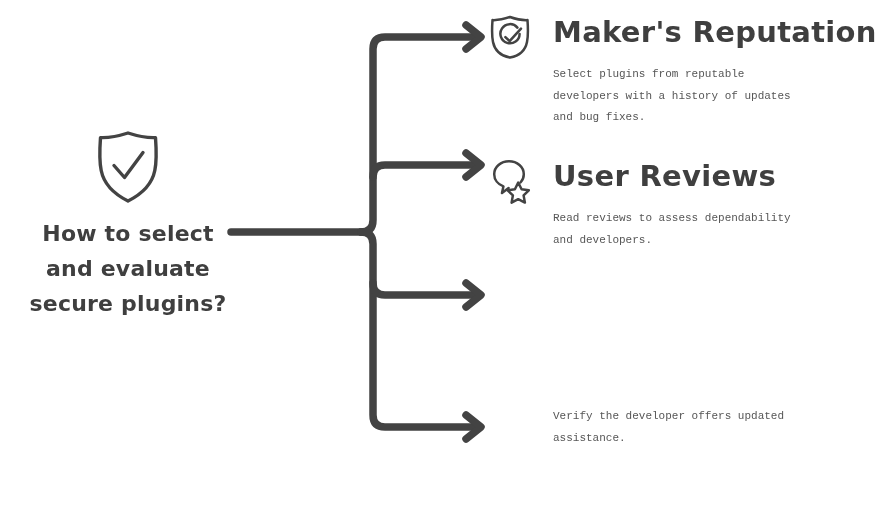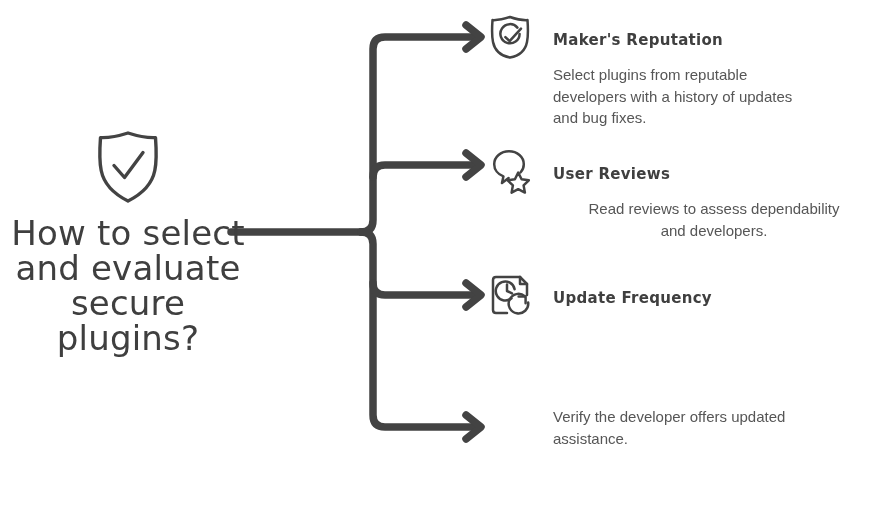--- a/index.html
+++ b/index.html
@@ -32,22 +32,22 @@
     text-align: center;
   }
   .root-icon {
     display: block;
     margin: 0 auto 12px auto;
     width: 66px;
     height: 74px;
   }
   .root-title {
     font-family: "DejaVu Sans", sans-serif;
-    font-weight: normal;
-    font-size: 34px;
+    font-weight: bold;
+    font-size: 22px;
     line-height: 35px;
     color: #3f3f3f;
     letter-spacing: 0.2px;
     white-space: pre-line;
   }
 
   
   .branch {
     position: absolute;
     left: 487px;
@@ -60,43 +60,42 @@
     height: 48px;
   }
   .branch-icon {
     width: 46px;
     height: 46px;
     flex: 0 0 46px;
   }
   .branch-title {
     font-family: "DejaVu Sans", sans-serif;
     font-weight: bold;
-    font-size: 15px;
+    font-size: 29px;
     line-height: 30px;
     color: #3f3f3f;
     letter-spacing: 0.3px;
     margin-left: 20px;
     padding-top: 3px;
     white-space: nowrap;
-    margin-top: 8px;
   }
   .branch-desc {
-    font-family: Liberation Sans, sans-serif;
-    font-size: 15px;
+    font-family: Liberation Mono, monospace;
+    font-size: 11px;
     line-height: 21.5px;
     color: #565656;
     margin-left: 66px;
     margin-top: 2px;
     width: 322px;
     white-space: pre-line;
   }
 
   
   #branch-0 { top: 14px; }
-  #branch-1 { top: 148px; text-align: center; }
+  #branch-1 { top: 158px; }
   #branch-2 { top: 272px; }
   #branch-3 { top: 404px; }
 </style>
 </head>
 <body>
 
 <svg id="canvas" viewBox="0 0 883 520">
   <g fill="none" stroke="#434343" stroke-width="7.5" stroke-linecap="round" stroke-linejoin="round">
 
     <path d="M 231 232 L 361 232"></path>
@@ -158,32 +157,18 @@
                  L 31.2 41.2 L 24.6 44.6 L 25.9 37.4 L 20.6 32.3 L 27.9 31.2 Z"></path>
       </g>
     </svg>
     <div class="branch-title">User Reviews</div>
   </div>
   <div class="branch-desc">Read reviews to assess dependability
 and developers.</div>
 </div>
 
 <div class="branch" id="branch-2">
-  <div class="branch-head">
-    <svg class="branch-icon" viewBox="0 0 46 46">
-      <g fill="none" stroke="#434343" stroke-width="2.5" stroke-linecap="round" stroke-linejoin="round">
-        <path d="M 33 5 L 9 5 C 7.3 5 6 6.3 6 8 L 6 38 C 6 39.7 7.3 41 9 41 L 20 41"></path>
-        <path d="M 33 5 L 40 12 L 40 23"></path>
-        <path d="M 33 5 L 33 12 L 40 12"></path>
-        <path d="M 24.5 26.2 A 9.5 9.5 0 1 1 27.6 17.2"></path>
-        <path d="M 20 12.6 L 20 19 L 25 21.4"></path>
-        <path d="M 41.2 30.6 A 9.8 9.8 0 1 1 37.8 24.2"></path>
-        <path d="M 31.6 24.4 L 38.6 24.4 L 38.6 31.2"></path>
-      </g>
-    </svg>
-    <div class="branch-title">Update Frequency</div>
-  </div>
 </div>
 
 <div class="branch" id="branch-3">
   <div class="branch-desc">Verify the developer offers updated
 assistance.</div>
 </div>
 
 </body></html>

